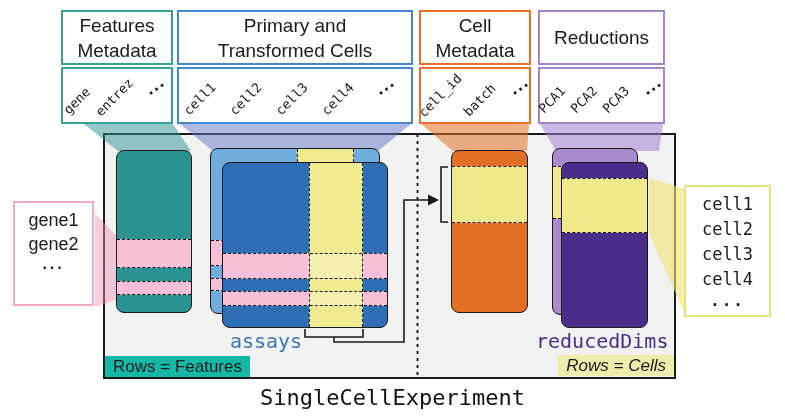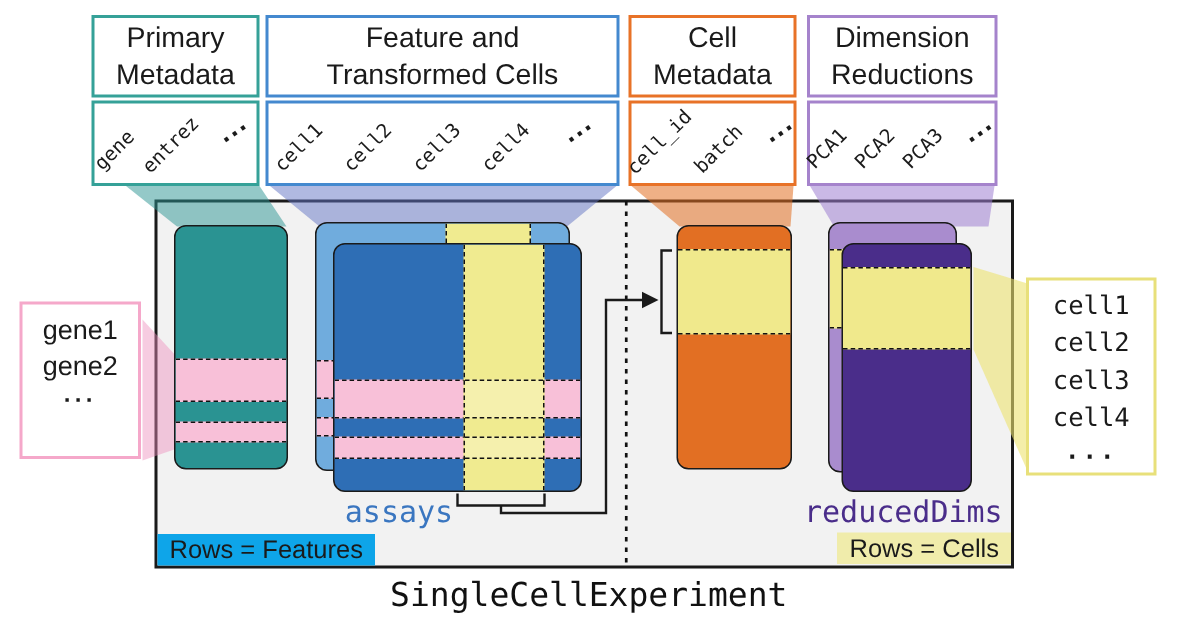--- a/index.html
+++ b/index.html
@@ -57,22 +57,22 @@
   
   .name-box{background:#ffffff;border:2px solid;text-align:center;}
   .gene-box{left:13px;top:201px;width:81px;height:105px;border-color:#f5a8ca;
             font-size:18px;line-height:24px;padding-top:5px;}
   .cell-box{left:684px;top:185px;width:87px;height:132px;border-color:#e8e07a;
             font-family:"DejaVu Sans Mono",monospace;font-size:17px;line-height:25px;padding-top:5px;}
   .hdots{font-weight:bold;letter-spacing:2px;font-size:16px;}
 
   
   .tag{position:absolute;height:21px;line-height:21px;font-size:17px;padding:0 8px;}
-  .tag-features{left:105px;top:356px;background:#0ea5e9;}
-  .tag-cells{right:111px;top:355px;background:#f0ecab;}
+  .tag-features{left:105px;top:356px;background:#14b8a6;}
+  .tag-cells{right:111px;top:355px;background:#f0ecab;font-style:italic;}
 
   .main-title{position:absolute;left:0;right:0;top:385px;text-align:center;
               font-family:"DejaVu Sans Mono",monospace;font-size:22px;color:#111;}
 </style>
 </head>
 <body>
 
 <div class="canvas">
 
   <div class="abs outer-box"></div>
@@ -124,33 +124,32 @@
     <path d="M305,329 L305,337 L363,337 L363,329" fill="none" stroke="#1a1a1a" stroke-width="1.6"></path>
     <path d="M334,337 L334,342 L404,342 L404,200 L428,200" fill="none" stroke="#1a1a1a" stroke-width="1.6"></path>
     <polygon points="428,194.5 439,200 428,205.5" fill="#1a1a1a"></polygon>
     <path d="M448,167 L441,167 L441,222 L448,222" fill="none" stroke="#1a1a1a" stroke-width="1.6"></path>
   </svg>
 
   <div class="slot-label lbl-assays">assays</div>
   <div class="slot-label lbl-reduceddims">reducedDims</div>
 
   <div class="abs title-box c-teal b1">
-    <span>Primary</span>
+    <span>Features</span>
     <span>Metadata</span>
   </div>
   <div class="abs title-box c-blue b2">
-    <span>Feature and</span>
+    <span>Primary and</span>
     <span>Transformed Cells</span>
   </div>
   <div class="abs title-box c-orange b3">
     <span>Cell</span>
     <span>Metadata</span>
   </div>
   <div class="abs title-box c-purple b4">
-    <span>Dimension</span>
     <span>Reductions</span>
   </div>
 
   <div class="abs label-box c-teal b1">
     <span class="rot" style="left:8px;bottom:5px;">gene</span>
     <span class="rot" style="left:40px;bottom:3px;">entrez</span>
     <span class="dots-rot" style="left:84px;bottom:24px;">···</span>
   </div>
   <div class="abs label-box c-blue b2">
     <span class="rot" style="left:12px;bottom:4px;">cell1</span>

